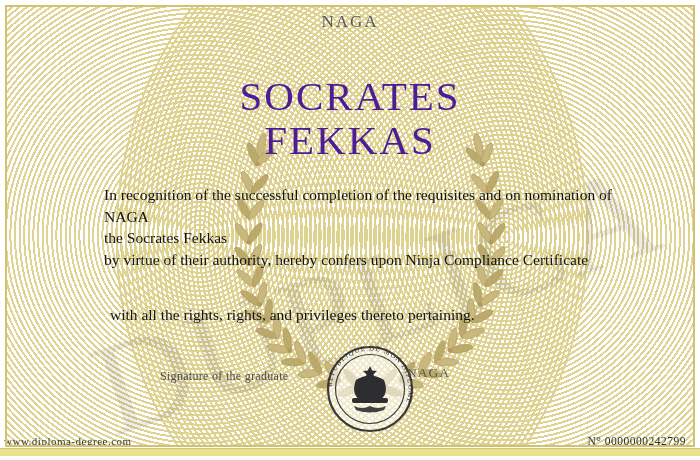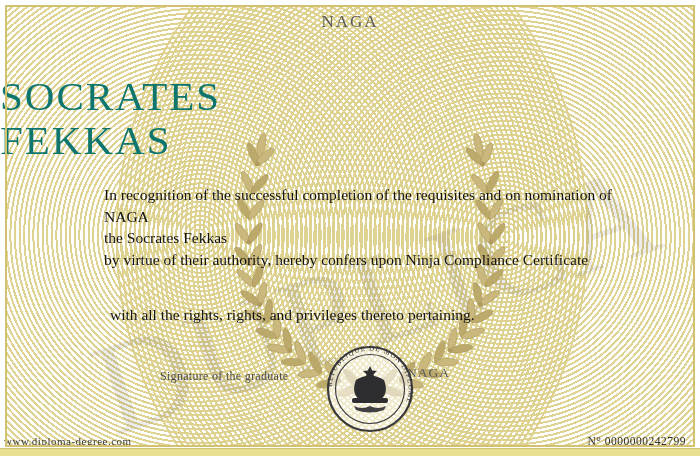--- a/index.html
+++ b/index.html
@@ -44,22 +44,22 @@
   }
 
   svg.art{z-index:3;}
 
   .textlayer{z-index:4;}
   .top-institution{
     position:absolute;left:0;top:12px;width:700px;text-align:center;
     font-size:17px;letter-spacing:2px;color:#58585a;
   }
   .recipient{
-    position:absolute;left:0;top:74px;width:700px;text-align:left;
-    font-size:41px;line-height:44px;letter-spacing:2px;color:#0f766e;
+    position:absolute;left:0;top:74px;width:700px;text-align:center;
+    font-size:41px;line-height:44px;letter-spacing:2px;color:#4c1d95;
   }
   .body-text{
     position:absolute;left:64px;top:184px;width:575px;
     font-size:15.5px;line-height:21.5px;color:#121212;margin-left:40px;
   }
   .closing-line{
     position:absolute;left:64px;top:306px;width:575px;padding-left:46px;
     font-size:15.5px;color:#121212;box-sizing:border-box;
   }
   .signature-label{

